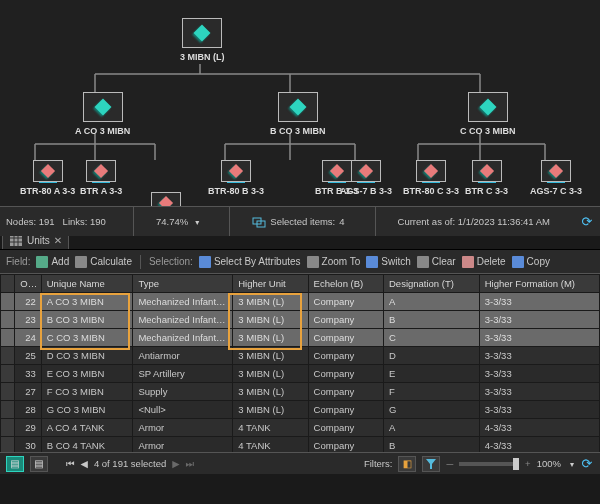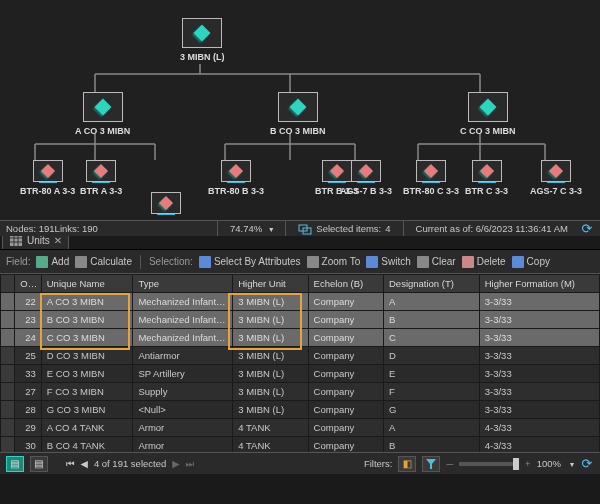--- a/index.html
+++ b/index.html
@@ -43,26 +43,26 @@
   .icon-diamond {
     width:12px; height:12px; transform:rotate(45deg);
     box-shadow:0 2px 2px rgba(0,200,180,.5);
   }
   .icon-diamond.cyan { background:var(--cyan); }
   .icon-diamond.salmon { background:var(--salmon); width:10px; height:10px; }
   .underline { position:absolute; bottom:-2px; height:1.5px; width:18px; background:#3bd; left:50%; transform:translateX(-50%); }
 
   
   .statusbar {
-    display:flex; align-items:center; height:16px;
+    display:flex; align-items:center; gap:8px; height:30px;
     background:var(--bg1); border-top:1px solid var(--border);
     padding:0 6px; font-size:9.5px;
   }
   .statusbar .spacer { flex:1; }
-  .statusbar .block { padding:0 12px; border-left:1px solid var(--border); height:100%; display:flex; align-items:center; gap:4px;}
+  .statusbar .block { padding:0 22px; border-left:1px solid var(--border); height:100%; display:flex; align-items:center; gap:4px;}
   .mini-icon { width:14px; height:14px; display:inline-flex; align-items:center; justify-content:center; }
 
   
   .tabbar {
     height:14px; background:var(--bg0); border-bottom:1px solid #000; display:flex; align-items:flex-end;
   }
   .tab {
     height:20px; background:var(--bg1); border:1px solid var(--border); border-bottom:none;
     border-top:2px solid var(--cyan);
     display:flex; align-items:center; gap:4px; padding:0 6px; font-size:10px;
@@ -256,21 +256,21 @@
       <span class="mini-icon">
         <svg width="14" height="14" viewBox="0 0 14 14">
             <rect x="1" y="3" width="8" height="6" fill="none" stroke="#5bd" stroke-width="1"></rect>
             <rect x="5" y="6" width="8" height="6" fill="none" stroke="#5bd" stroke-width="1"></rect>
           </svg>
       </span>
       <span>Selected items:</span>
       <span>4</span>
     </span>
     <span class="block">
-      <span>Current as of: 6/6/2023 11:36:41 AM</span>
+      <span>Current as of: 1/1/2023 11:36:41 AM</span>
     </span>
     <span class="mini-icon refresh-icon"></span>
   </div>
 </div>
 
 <div class="tabbar">
   <div class="tab">
     <span class="mini-icon">
       <svg width="12" height="12" viewBox="0 0 12 12">
           <rect x="0" y="0" width="12" height="12" fill="#999"></rect>

